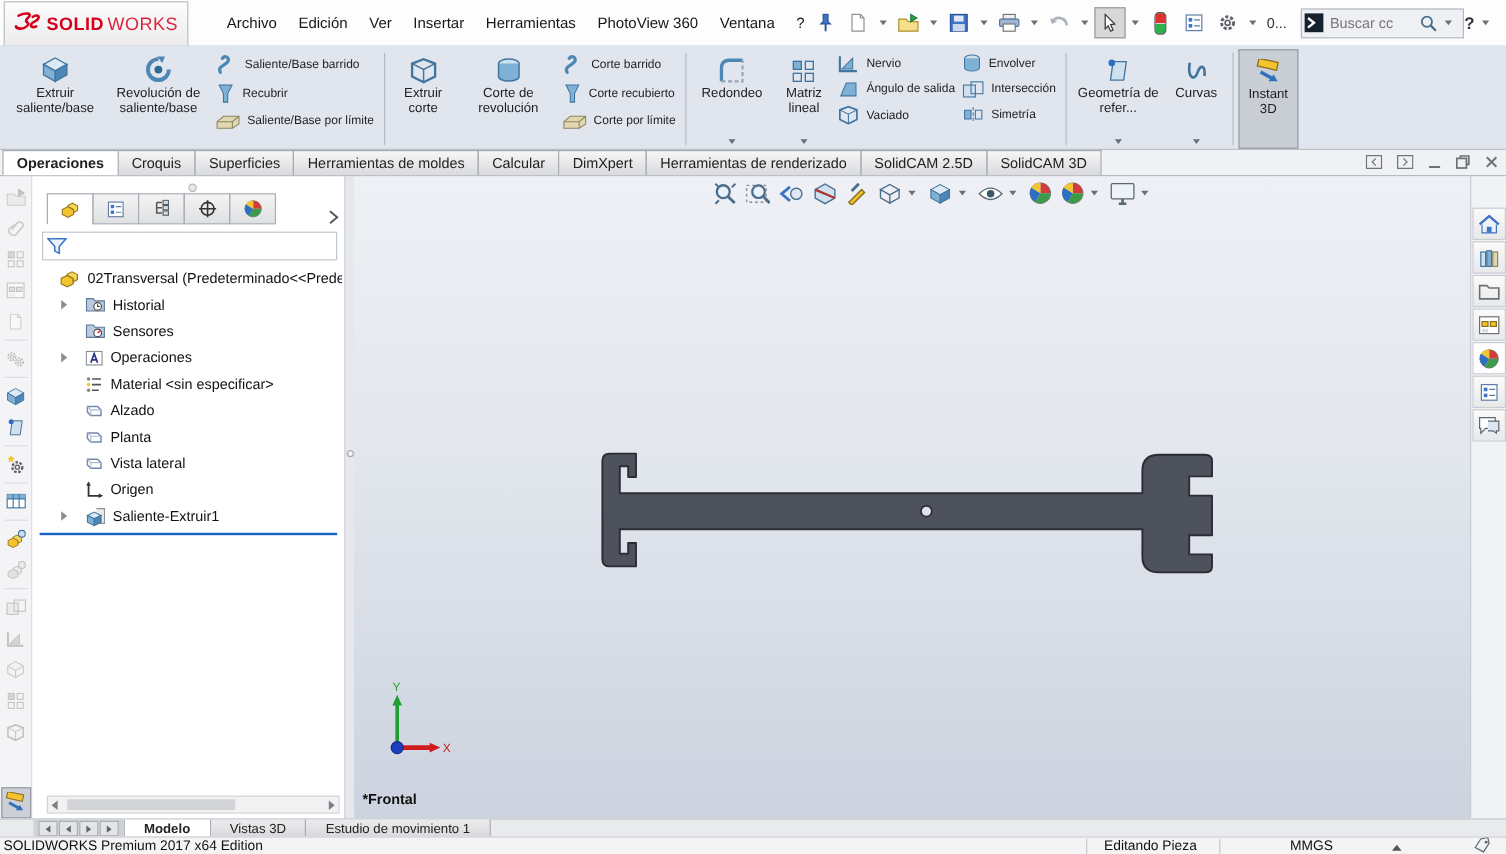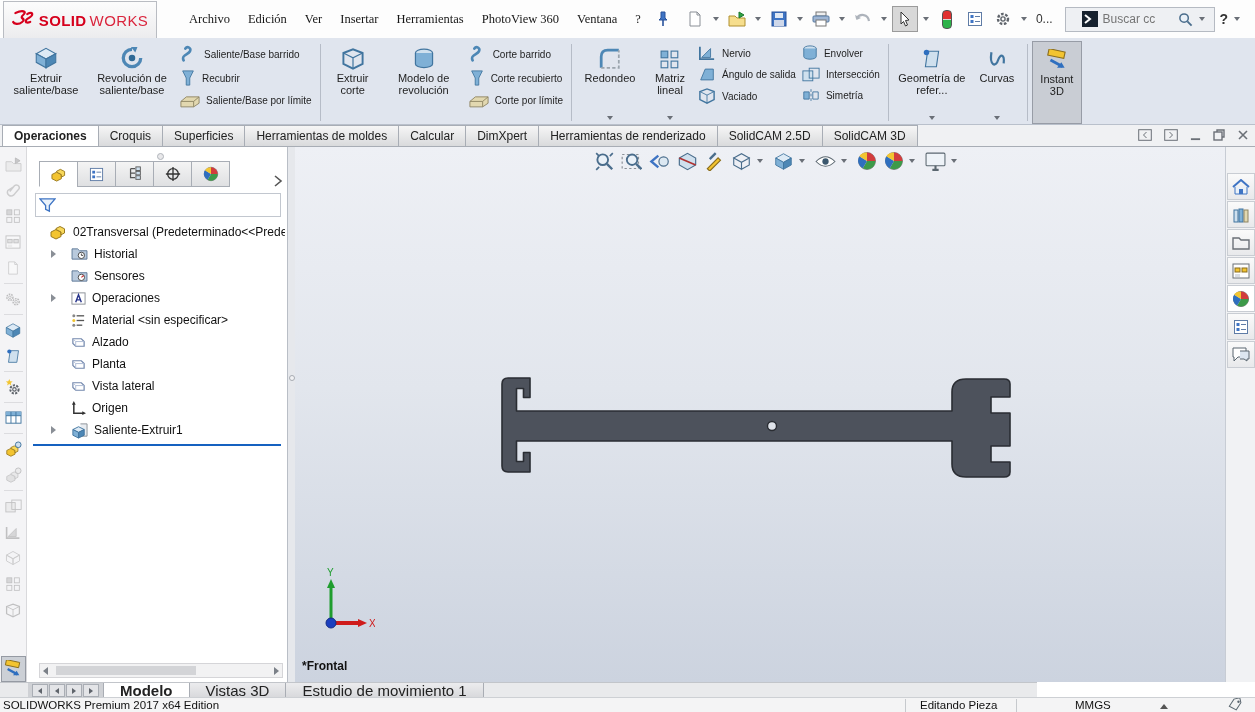--- a/index.html
+++ b/index.html
@@ -5,28 +5,28 @@
   html,body{margin:0;padding:0;width:1255px;height:712px;overflow:hidden;
     font-family:"Liberation Sans", sans-serif; background:#fff;}
   .app{position:relative;width:1255px;height:712px;background:#fff;font-size:12px;color:#1b1b1b;}
   svg{display:block}
 
   
   .titlebar{position:absolute;left:0;top:0;width:1255px;height:38px;background:#fdfdfd;border-bottom:1px solid #c9ced6;display:flex;align-items:center;}
   .logo-tile{position:absolute;left:3px;top:1px;width:152px;height:36px;background:linear-gradient(#fcfcfc,#ececee);border:1px solid #b9bcc2;display:flex;align-items:center;justify-content:center;gap:3px;}
   .brand-solid{color:#d6001c;font-weight:bold;font-size:15px;letter-spacing:.4px}
   .brand-works{color:#d6001c;font-weight:normal;font-size:15px;letter-spacing:.4px;opacity:.85}
-  .menubar{display:flex;align-items:flex-end;margin-left:180px;font-family:Liberation Serif, serif;}
+  .menubar{display:flex;align-items:flex-end;margin-left:180px;}
   .menu-item{padding:5px 9px;font-size:12.5px;color:#161616;cursor:default;white-space:nowrap}
   .tb-tools{display:flex;align-items:center;gap:2px;margin-left:6px;}
   .tbtn{width:24px;height:24px;display:flex;align-items:center;justify-content:center;border:1px solid transparent}
   .tbtn.pressed{background:#d8d8d8;border:1px solid #9b9b9b}
   .drop{width:0;height:0;border-left:3px solid transparent;border-right:3px solid transparent;border-top:4px solid #6a6f77;margin:0 3px}
   .traffic{width:8px;height:17px;border-radius:4px;border:1px solid #555;background:linear-gradient(#e03131 0 46%,#d8d8d8 46% 54%,#2eb34a 54% 100%)}
-  .searchbox{display:flex;align-items:center;height:23px;width:132px;background:#eef0f3;border:1px solid #b5bac2;margin-left:6px;padding-left:16px;gap:3px}
+  .searchbox{display:flex;align-items:center;height:23px;width:132px;background:#eef0f3;border:1px solid #b5bac2;margin-left:6px;padding-left:2px;gap:3px}
   .searchbox input{border:0;background:transparent;width:70px;font-size:12px;color:#444;outline:none;font-family:"Liberation Sans",sans-serif}
   .tb-right{margin-left:auto;display:flex;align-items:center;gap:14px;padding-right:12px}
   .helpq{font-size:14px;font-weight:bold;color:#333}
   .overflow-label{font-size:12px;color:#333;margin:0 4px}
 
   
   .ribbon{position:absolute;left:0;top:38px;width:1255px;height:87px;background:#e0e5ee;border-bottom:1px solid #b9c0cb;display:flex;align-items:stretch;padding:3px 0 0 6px;box-sizing:border-box}
   .rsep{width:1px;background:#b6bcc7;margin:3px 4px}
   .bigbtn{display:flex;flex-direction:column;align-items:center;text-align:center;font-size:11px;line-height:1.12;color:#1e1e1e;padding:2px 3px;box-sizing:border-box}
   .bigbtn .bicon{height:27px;display:flex;align-items:flex-end;justify-content:center}
@@ -74,21 +74,21 @@
   .viewport{position:absolute;left:295px;top:0;width:930px;height:535px;background:linear-gradient(#eef0f5 0%,#e2e6ed 45%,#ccd3df 100%);overflow:hidden}
   .headsup{position:absolute;left:300px;top:4px;display:flex;align-items:center;gap:7px}
   .hu-btn{display:flex;align-items:center;gap:2px}
   .view-label{position:absolute;left:7px;top:512px;font-size:12px;font-weight:bold;color:#111}
 
   .task-pane{position:absolute;left:1225px;top:0;width:30px;height:535px;background:#f1f2f4;border-left:1px solid #c7ccd4;display:flex;flex-direction:column;align-items:center;padding-top:26px;box-sizing:border-box;gap:1px}
   .tp-btn{width:28px;height:27px;display:flex;align-items:center;justify-content:center;border:1px solid #c9cdd3;background:linear-gradient(#fafafa,#e8e9eb);box-sizing:border-box}
   .tp-btn.sel{background:#fff}
 
   
-  .doc-tabstrip{position:absolute;left:0;top:682px;width:1037px;height:15px;background:#e9eaec;border-top:1px solid #c2c5ca;display:flex;align-items:stretch;font-size:15px}
+  .doc-tabstrip{position:absolute;left:0;top:682px;width:1255px;height:15px;background:#e9eaec;border-top:1px solid #c2c5ca;display:flex;align-items:stretch;font-size:11px}
   .nav-btns{display:flex;align-items:center;gap:1px;background:#cfd1d5;padding:0 4px;margin-left:28px}
   .nav-b{width:14px;height:11px;background:#e3e4e7;border:1px solid #a9adb4;display:flex;align-items:center;justify-content:center}
   .tri-l{width:0;height:0;border-top:3px solid transparent;border-bottom:3px solid transparent;border-right:4px solid #5f646b}
   .tri-r{width:0;height:0;border-top:3px solid transparent;border-bottom:3px solid transparent;border-left:4px solid #5f646b}
   .doc-tab{display:flex;align-items:center;padding:0 16px;border-right:1px solid #a9adb4;background:linear-gradient(#ececee,#d7d8db);color:#222;white-space:nowrap}
   .doc-tab.active{background:#fff;font-weight:bold;border-left:1px solid #a9adb4}
   .statusbar{position:absolute;left:0;top:697px;width:1255px;height:15px;background:#f4f4f5;border-top:1px solid #cdd0d4;font-size:11.5px;color:#111}
   .sb-left{position:absolute;left:3px;top:1px;white-space:nowrap}
   .sb-div{position:absolute;top:1px;width:1px;height:13px;background:#c6c9cd}
   .sb-mode{position:absolute;left:920px;top:1px}
@@ -518,21 +518,21 @@
           </svg>
         </span>
       <span class="blabel">Extruir corte</span>
     </div>
     <div class="bigbtn" style="width:86px">
       <span class="bicon">
           <svg width="22" height="22">
             <use href="#i-wrap"></use>
           </svg>
         </span>
-      <span class="blabel">Modelo de revolución</span>
+      <span class="blabel">Corte de revolución</span>
     </div>
     <div class="smallstack">
       <div class="smallbtn">
           <svg width="18" height="18">
             <use href="#i-swirl"></use>
           </svg>
           <span>Corte barrido</span>
         </div>
       <div class="smallbtn">
           <svg width="16" height="18">

